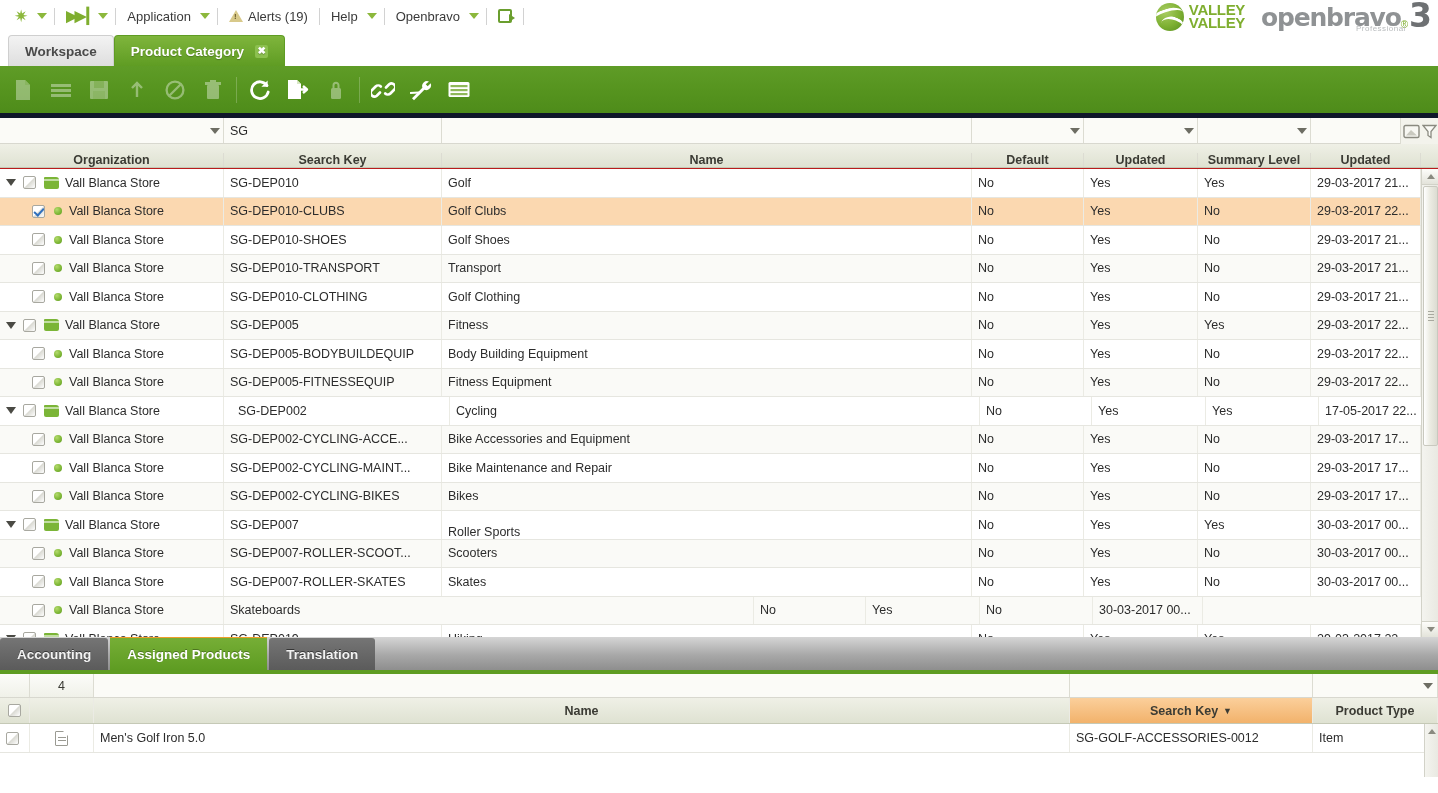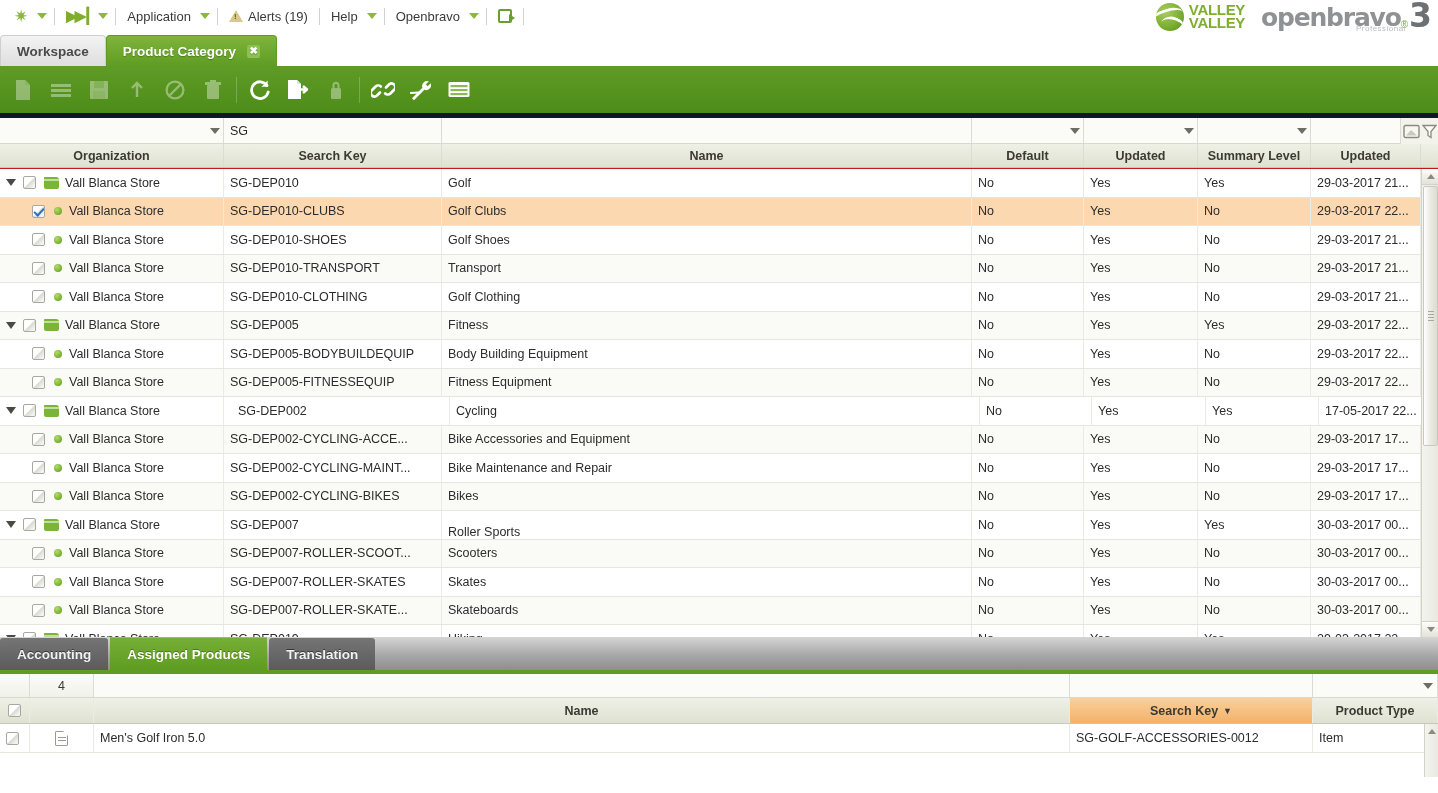--- a/index.html
+++ b/index.html
@@ -106,21 +106,21 @@
   .ob-pro {
     position:absolute; right: 26px; bottom:-3px;
     font-size: 8px; color:#b9bcbe; letter-spacing:0.5px;
   }
 
   
   .tabbar {
     height: 33px;
     background: #ffffff;
     display: flex; align-items: flex-end;
-    padding-left: 0px;
+    padding-left: 8px;
     border-bottom: 0;
   }
   .wtab {
     height: 31px;
     display:flex; align-items:center;
     padding: 0 16px;
     font-size: 13.5px; font-weight: bold;
     border-radius: 4px 4px 0 0;
     cursor: pointer;
     white-space: nowrap;
@@ -177,20 +177,21 @@
     display: flex;
     height: 26px;
     background: linear-gradient(to bottom, #fdfdfb 0%, #f1f1ea 100%);
     border-bottom: 1px solid #d8d8cf;
   }
   .header-row {
     display: flex;
     height: 24px;
     background: linear-gradient(to bottom, #eff0e6 0%, #dfe2d2 100%);
     border-bottom: 1px solid #c5c9b6;
+    align-items: flex-end;
   }
   .fcell, .hcell {
     display: flex; align-items: center;
     border-right: 1px solid #dcdcd2;
     position: relative;
     overflow: hidden;
   }
   .fcell { background: #fbfbf7; }
   .fcell input {
     border: none; outline: none; background: transparent;
@@ -981,23 +982,20 @@
             <span>30-03-2017 00...</span>
           </div>
         </div>
         <div class="row alt">
           <div class="cell" style="width: 224px;">
             <span class="indent"></span>
             <span class="rowcheck"></span>
             <span class="dot-icon"></span>
             <span>Vall Blanca Store</span>
           </div>
-          <div class="cell" style="width: 218px;">
-            <span>SG-DEP007-ROLLER-SKATE...</span>
-          </div>
           <div class="cell" style="width: 530px;">
             <span>Skateboards</span>
           </div>
           <div class="cell" style="width: 112px;">
             <span>No</span>
           </div>
           <div class="cell" style="width: 114px;">
             <span>Yes</span>
           </div>
           <div class="cell" style="width: 113px;">

